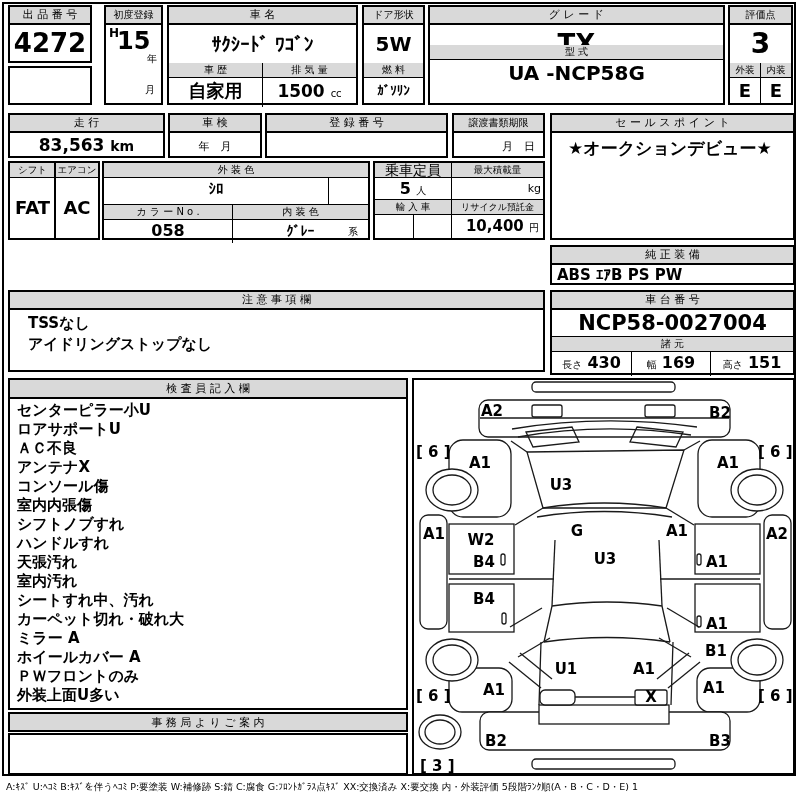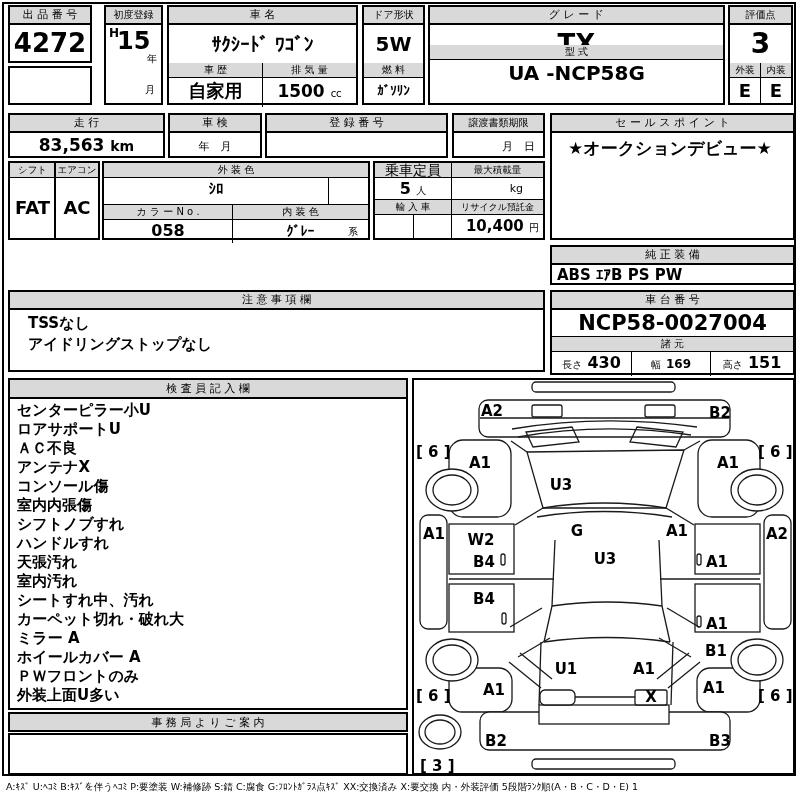--- a/index.html
+++ b/index.html
@@ -146,21 +146,21 @@
           <span class="small">人</span>
         </div>
         <div class="hdr thin bt" style="font-size:9.5px;border-bottom:none;">輸 入 車</div>
         <div class="row bt" style="height:24px;">
           <div class="cell" style="width:38px;"></div>
           <div class="cell bl" style="flex:1;"></div>
         </div>
       </div>
       <div class="cell bl" style="flex:1;">
         <div class="hdr thin" style="font-size:9.5px;">最大積載量</div>
-        <div class="val" style="font-size:11px;font-weight:400;line-height:21px;height:21px;text-align:right;padding-right:20px;">kg</div>
+        <div class="val" style="font-size:11px;font-weight:400;line-height:21px;height:21px;text-align:right;padding-right:2px;">kg</div>
         <div class="hdr thin bt" style="font-size:9px;border-bottom:none;">リサイクル預託金</div>
         <div class="val bt" style="font-size:15px;line-height:23px;text-align:right;padding-right:4px;">
           <span>10,400</span>
           <span class="small">円</span>
         </div>
       </div>
     </div>
   </div>
 
   <div class="box" style="left:550px;top:245px;width:245px;height:40px;">
@@ -179,21 +179,21 @@
     <div class="hdr">車 台 番 号</div>
     <div class="val" style="font-size:21px;line-height:26px;height:26px;">NCP58-0027004</div>
     <div class="hdr thin bt" style="border-bottom:none;">諸 元</div>
     <div class="row bt" style="height:24px;">
       <div class="cell" style="width:79px;text-align:center;line-height:22px;">
         <span class="small">長さ</span>
         <span style="font-weight:700;font-size:16px;">430</span>
       </div>
       <div class="cell bl" style="width:79px;text-align:center;line-height:22px;">
         <span class="small">幅</span>
-        <span style="font-weight:700;font-size:12px;">169</span>
+        <span style="font-weight:700;font-size:16px;">169</span>
       </div>
       <div class="cell bl" style="flex:1;text-align:center;line-height:22px;">
         <span class="small">高さ</span>
         <span style="font-weight:700;font-size:16px;">151</span>
       </div>
     </div>
   </div>
 
   <div class="box" style="left:8px;top:378px;width:400px;height:332px;">
     <div class="hdr" style="height:17px;line-height:17px;">検 査 員 記 入 欄</div>

